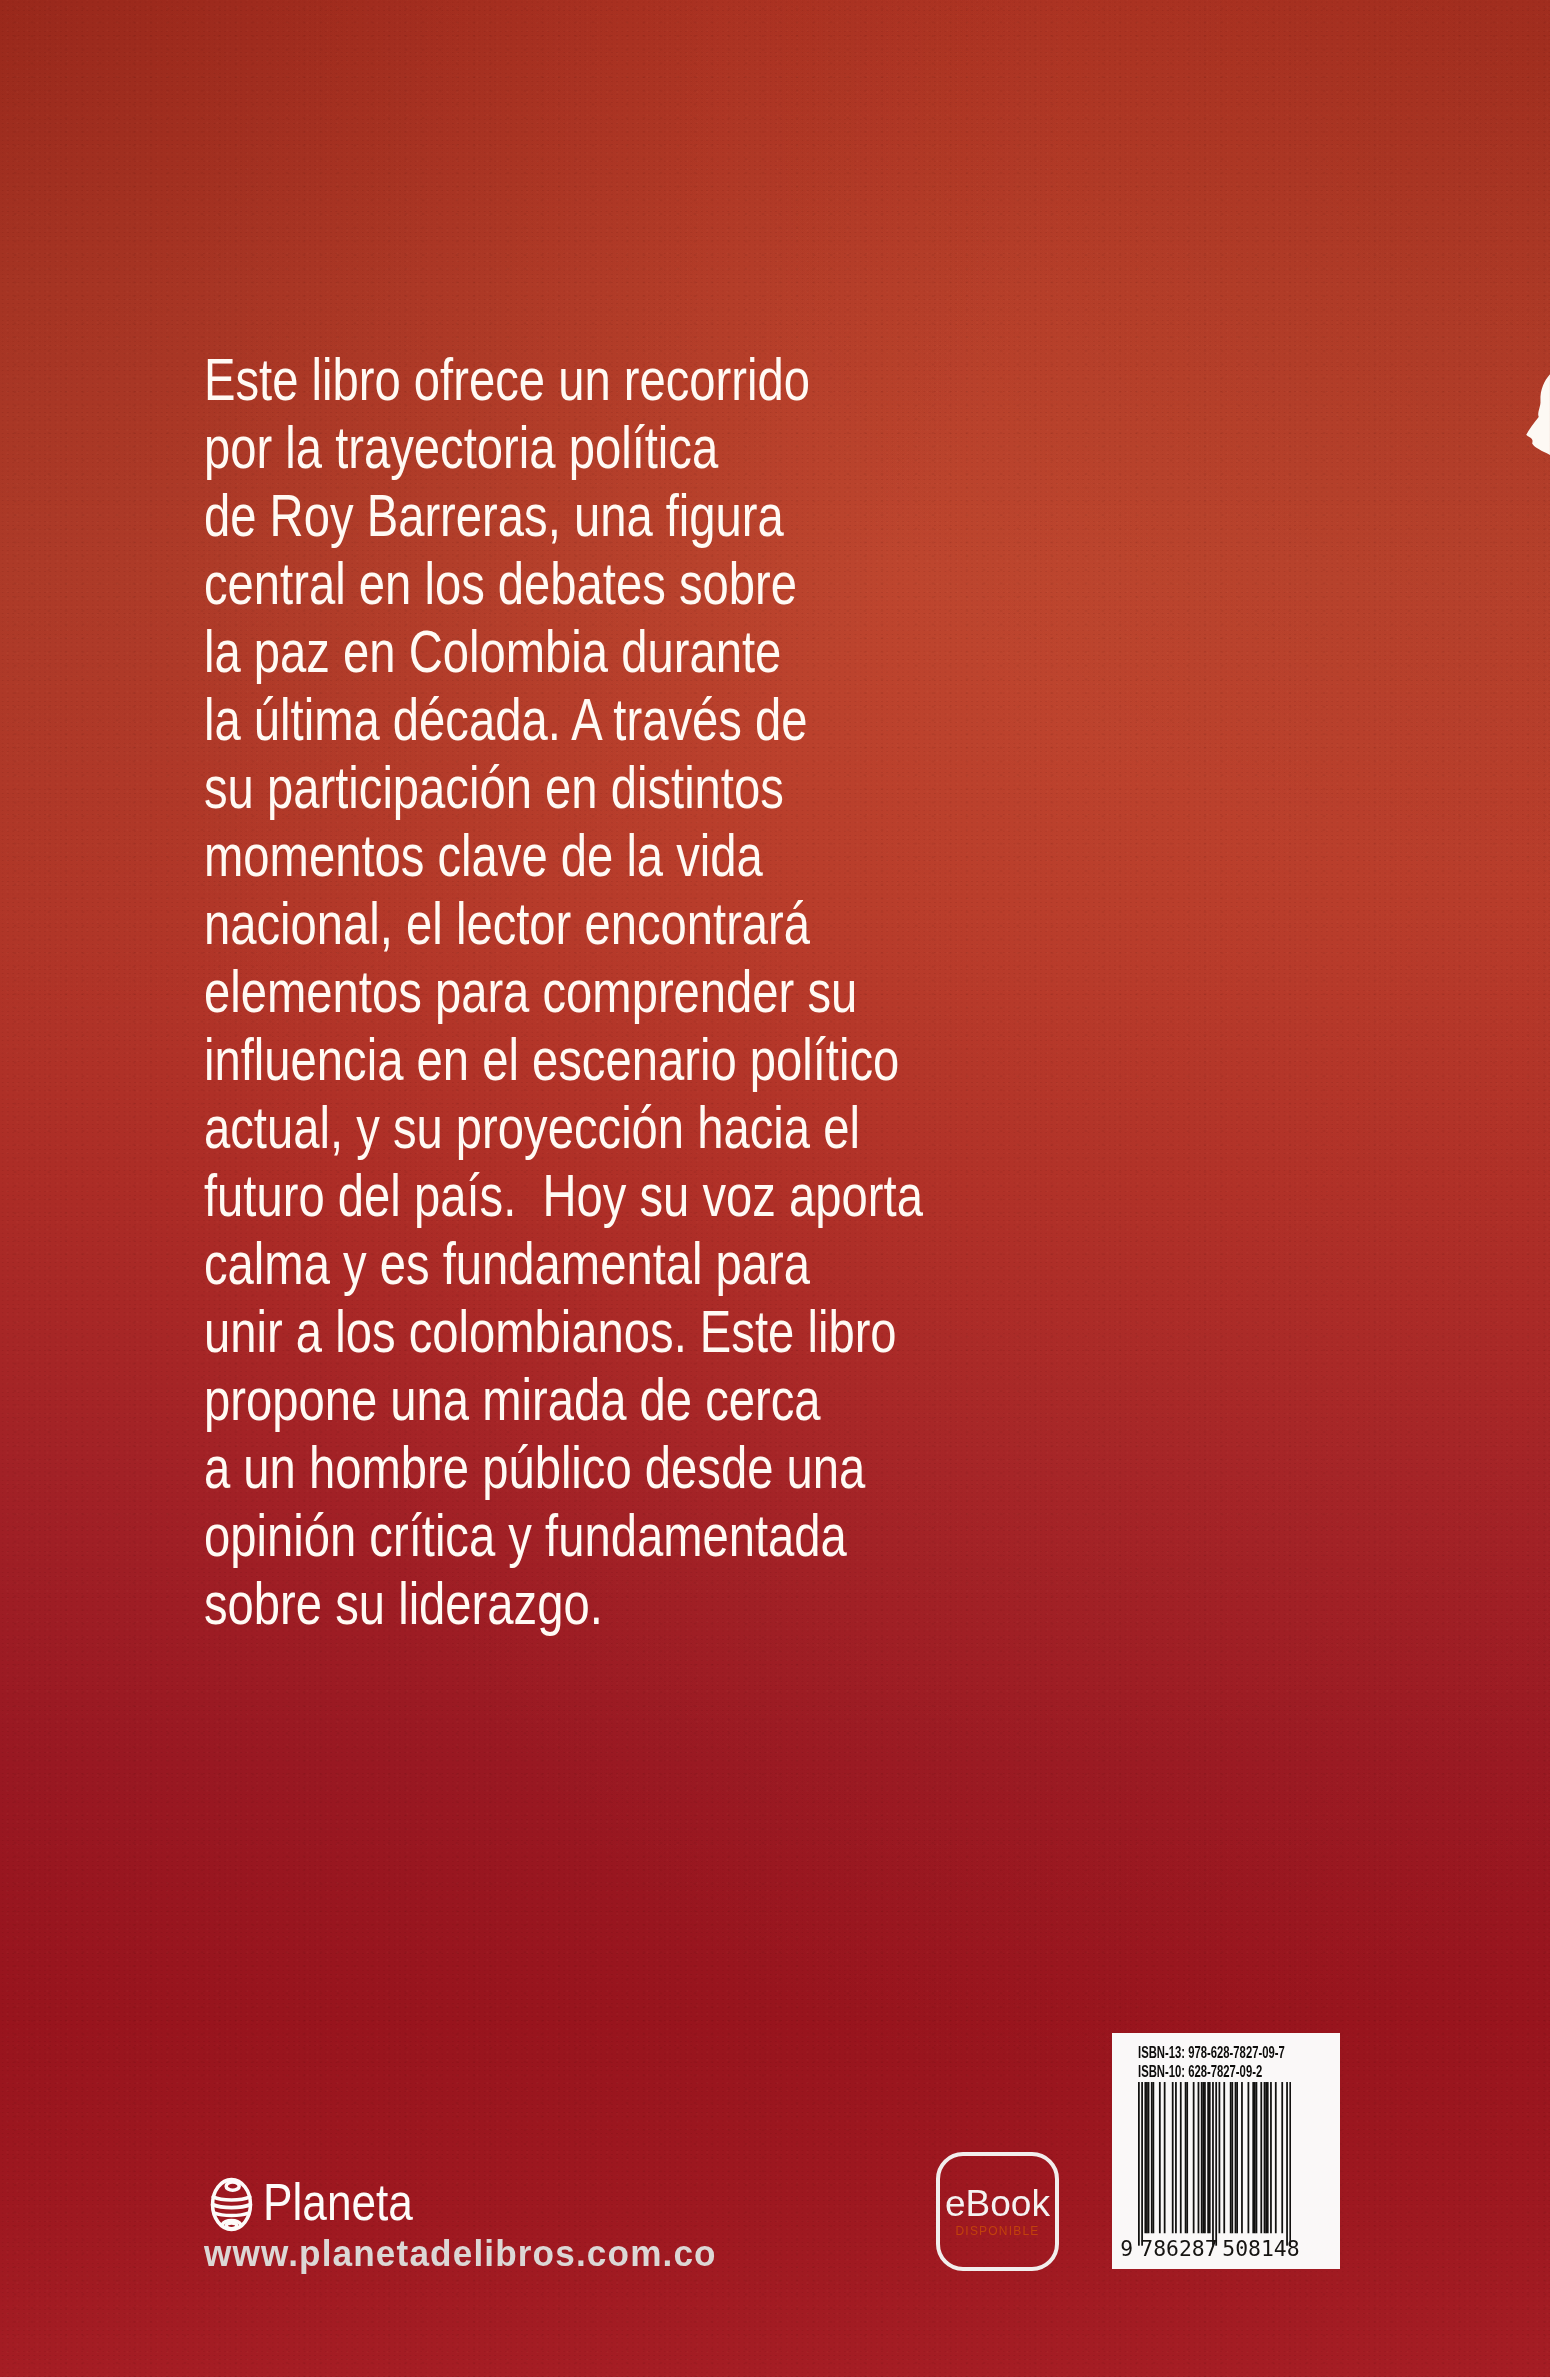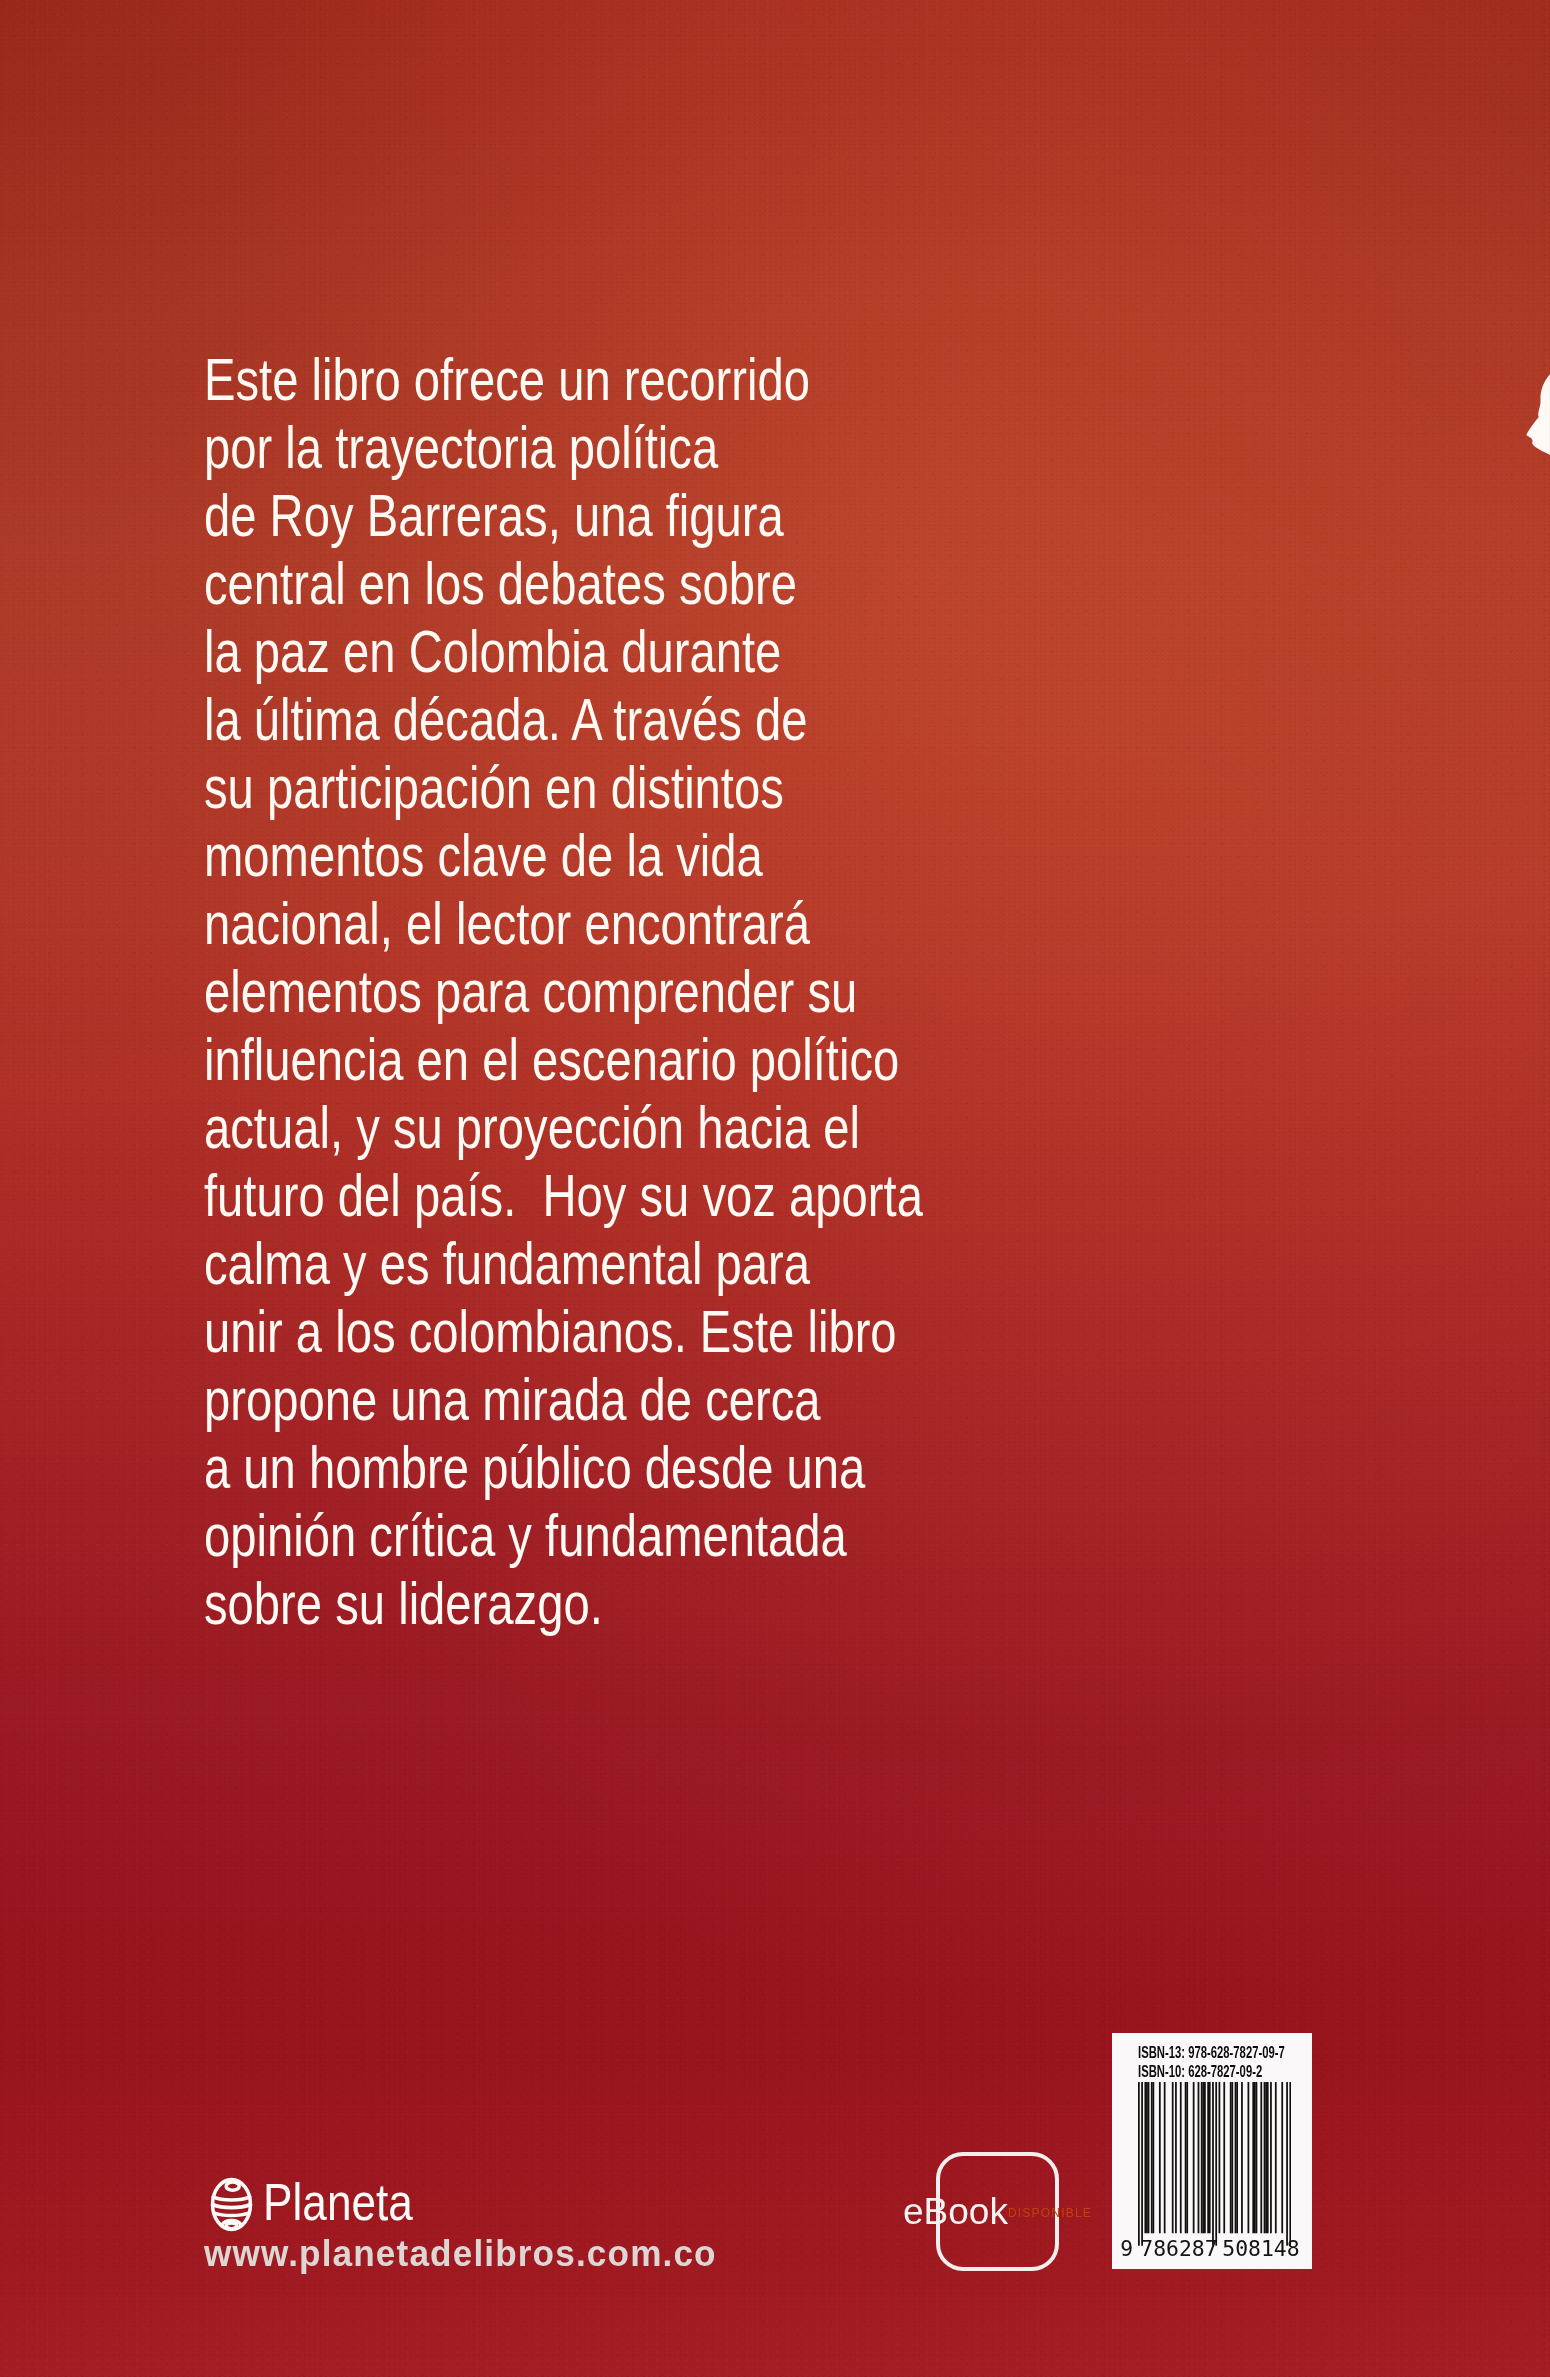--- a/index.html
+++ b/index.html
@@ -36,25 +36,25 @@
   .planeta-logo{position:absolute;left:209px;top:2177px;width:45px;height:55px;}
   .planeta-wordmark{position:absolute;left:263px;top:2175px;color:#fdfbf9;
     font-size:52px;line-height:55px;transform:scaleX(0.85);transform-origin:0 0;
     letter-spacing:0px;}
   .website{position:absolute;left:204px;top:2235px;color:#dcd7d5;
     font-size:37px;line-height:37px;letter-spacing:1.2px;
     transform:scaleX(0.95);transform-origin:0 0;font-weight:bold;}
 
   .ebook-badge{position:absolute;left:936px;top:2152px;width:115px;height:111px;
     border:4.2px solid #f2eeed;border-radius:27px;
-    display:flex;align-items:center;justify-content:center;}
+    display:flex;flex-direction:column;align-items:center;justify-content:center;}
   .ebook-title{color:#f5f2f1;font-size:37px;line-height:37px;font-weight:normal;}
   .ebook-sub{color:#c2410c;font-size:12px;line-height:13px;letter-spacing:1.2px;margin-top:3.6px;}
 
-  .barcode-panel{position:absolute;left:1112px;top:2033px;width:200px;height:236px;
+  .barcode-panel{position:absolute;left:1112px;top:2033px;width:228px;height:236px;
     background:#faf8f8;}
   .isbn-block{position:absolute;left:26px;top:9.5px;transform:scaleX(0.68);
     transform-origin:0 0;color:#0d0c0b;font-weight:bold;font-size:16.6px;
     line-height:19.6px;white-space:nowrap;}
   .bars{position:absolute;left:26px;top:49px;}
   .bc-digit{position:absolute;color:#161412;
     font-family:"DejaVu Sans Mono","Liberation Mono",monospace;
     font-size:21.4px;line-height:21.4px;top:205px;}
   .bc-d0{left:8.3px;}
   .bc-d1{left:67px;transform:translateX(-50%);}

